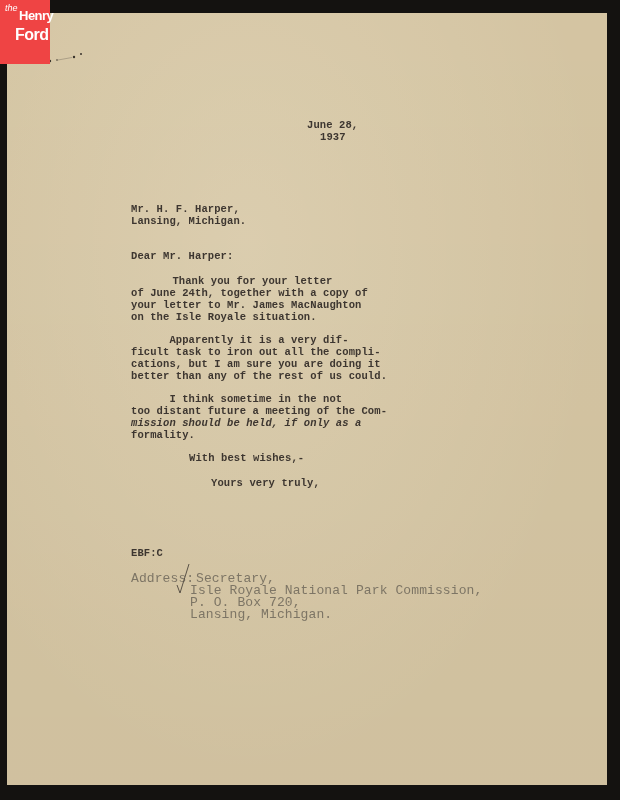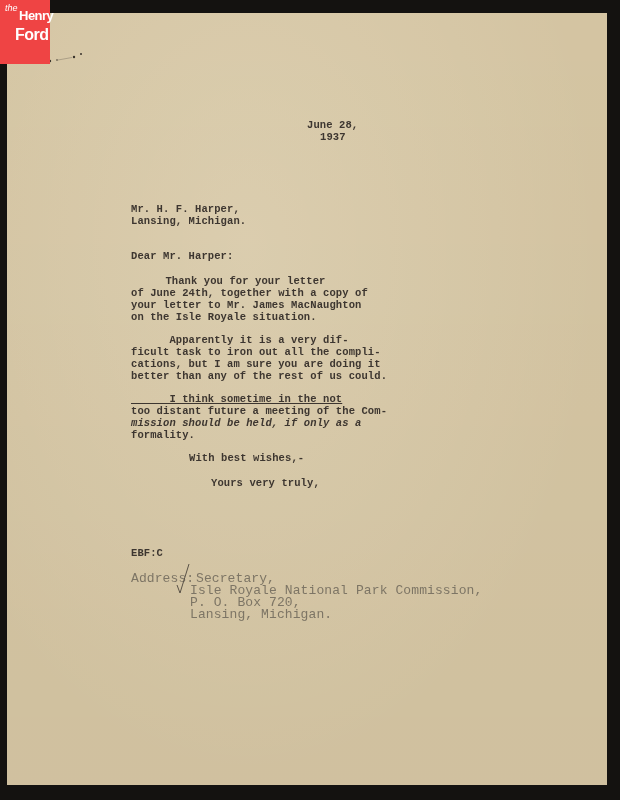--- a/index.html
+++ b/index.html
@@ -51,35 +51,35 @@
 
 <div class="tw" style="left:307px; top:119px;">June 28,</div>
 <div class="tw" style="left:320px; top:131px;">1937</div>
 
 <div class="tw" style="left:131px; top:203px;">Mr. H. F. Harper,</div>
 <div class="tw" style="left:131px; top:215px;">Lansing, Michigan.</div>
 
 <div class="tw" style="left:131px; top:250px;">Dear Mr. Harper:</div>
 
 <div>
-  <div class="tw" style="left:127px; top:275px;">      Thank you for your letter</div>
+  <div class="tw" style="left:134px; top:275px;">      Thank you for your letter</div>
   <div class="tw" style="left:131px; top:287px;">of June 24th, together with a copy of</div>
   <div class="tw" style="left:131px; top:299px;">your letter to Mr. James MacNaughton</div>
   <div class="tw" style="left:131px; top:311px;">on the Isle Royale situation.</div>
 </div>
 
 <div>
   <div class="tw" style="left:131px; top:334px;">      Apparently it is a very dif-</div>
   <div class="tw" style="left:131px; top:346px;">ficult task to iron out all the compli-</div>
   <div class="tw" style="left:131px; top:358px;">cations, but I am sure you are doing it</div>
   <div class="tw" style="left:131px; top:370px;">better than any of the rest of us could.</div>
 </div>
 
 <div>
-  <div class="tw" style="left:131px; top:393px;text-decoration:underline;">      I think sometime in the not</div>
+  <div class="tw" style="left:131px; top:393px;">      I think sometime in the not</div>
   <div class="tw" style="left:131px; top:405px;">too distant future a meeting of the Com-</div>
   <div class="tw" style="left:131px; top:417px;font-style:italic;">mission should be held, if only as a</div>
   <div class="tw" style="left:131px; top:429px;">formality.</div>
 </div>
 
 <div class="tw" style="left:189px; top:452px;">With best wishes,-</div>
 <div class="tw" style="left:211px; top:477px;">Yours very truly,</div>
 
 <div class="tw" style="left:131px; top:547px;">EBF:C</div>
 

